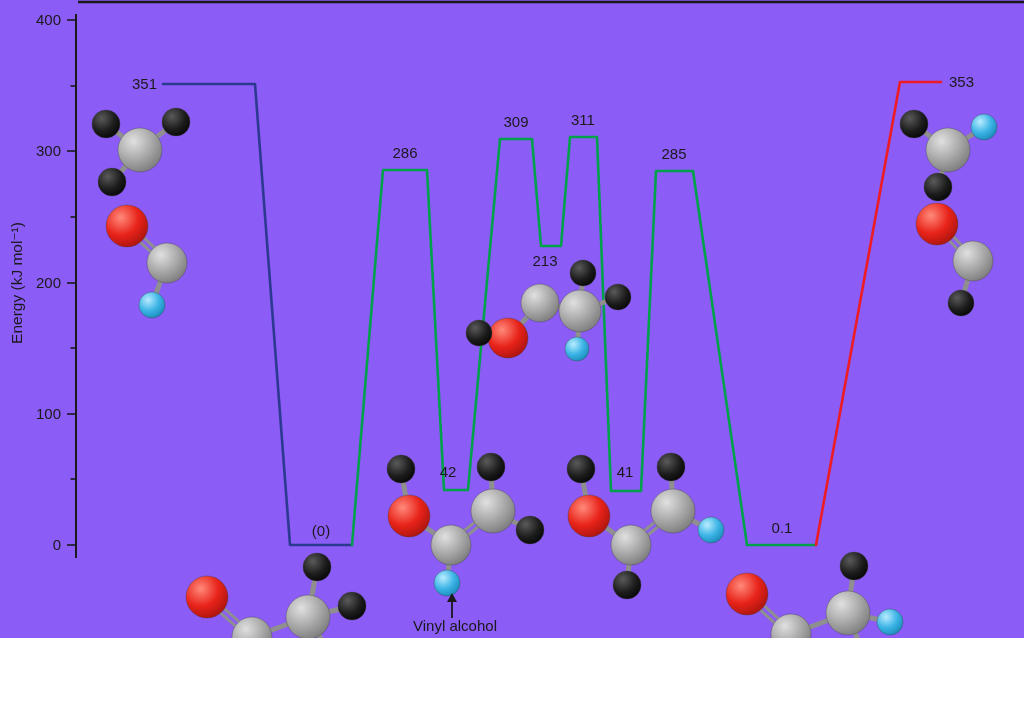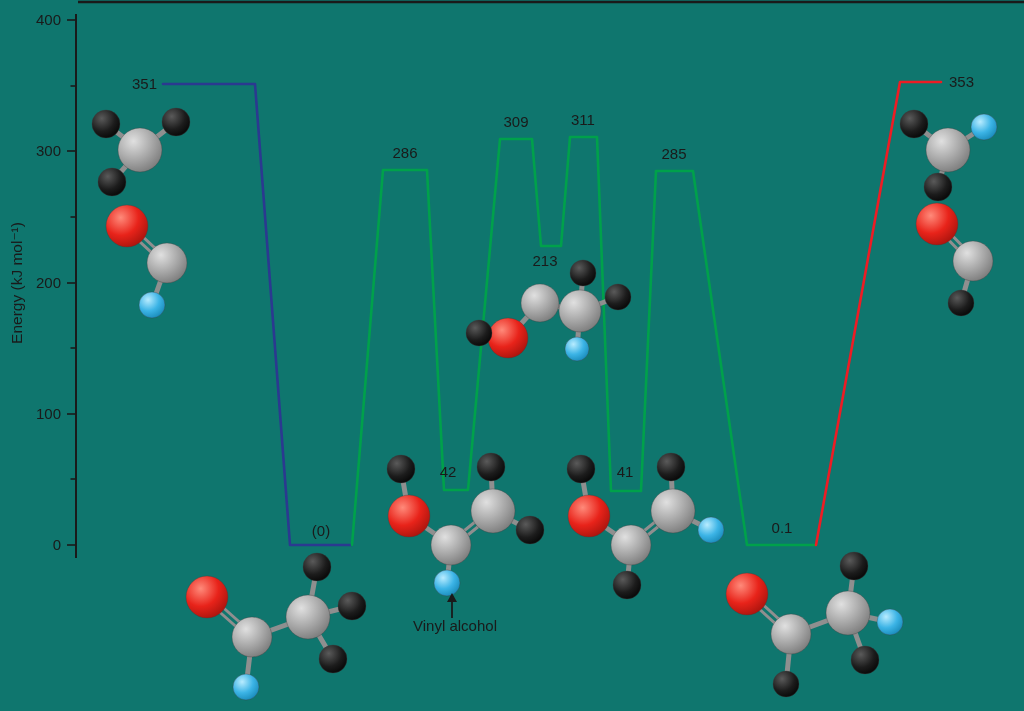--- a/index.html
+++ b/index.html
@@ -1,16 +1,16 @@
 <!DOCTYPE html>
 <html><head>
 <meta charset="utf-8">
 <style>
   html,body{margin:0;padding:0;background:#ffffff;}
-  .figure{width:1024px;height:711px;position:relative;background:#0f766e;overflow:hidden;text-align:right;}
+  .figure{width:1024px;height:638px;position:relative;background:#8b5cf6;overflow:hidden;text-align:right;}
   svg{display:block;}
   text{font-family:"Liberation Sans","DejaVu Sans",sans-serif;fill:#1a1a1a;}
   .tick-label{font-size:15px;}
   .energy-label{font-size:15px;}
   .axis-label{font-size:15.5px;}
   .annotation-label{font-size:15px;}
   .bond{stroke:#8f8f8f;stroke-width:5;stroke-linecap:round;}
   .bond2{stroke:#8f8f8f;stroke-width:3;stroke-linecap:round;}
   .atom{stroke:#3c3c3c;stroke-opacity:.35;stroke-width:1;}
   .profile{fill:none;stroke-width:2.6;stroke-linejoin:round;stroke-linecap:round;}

